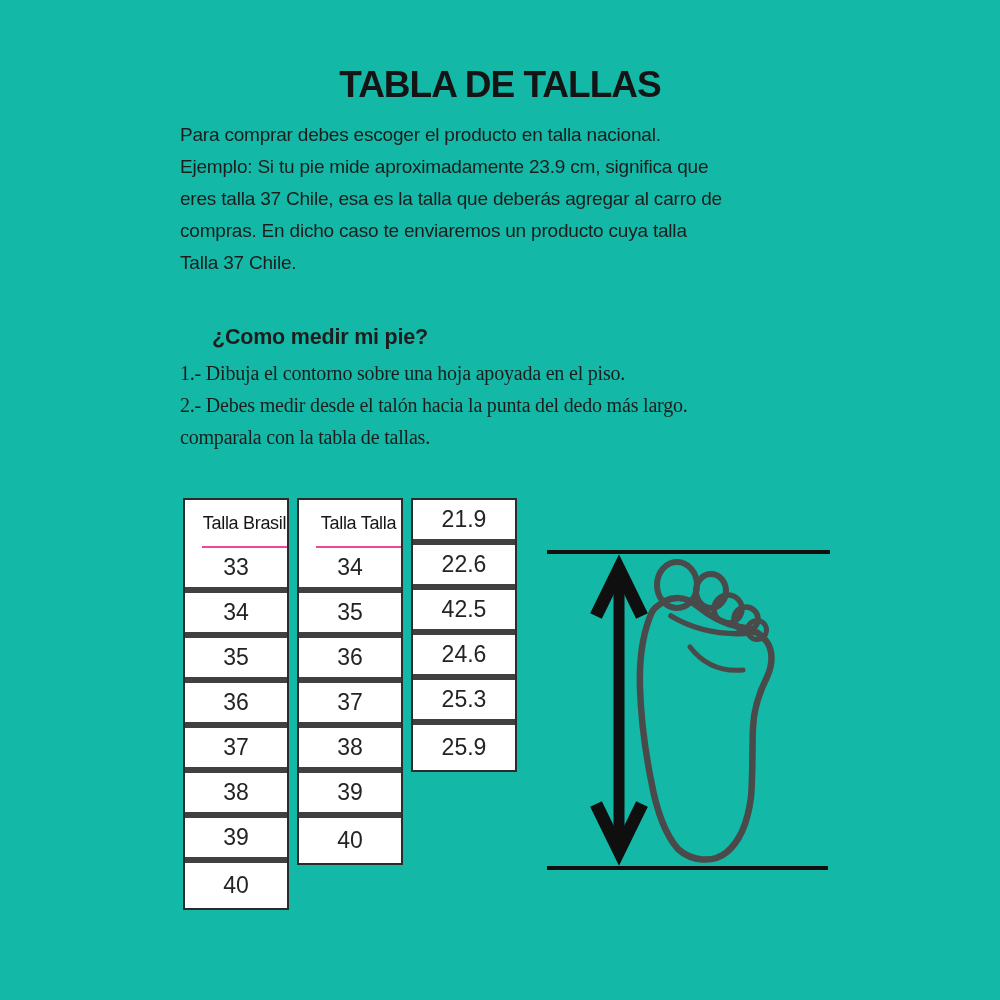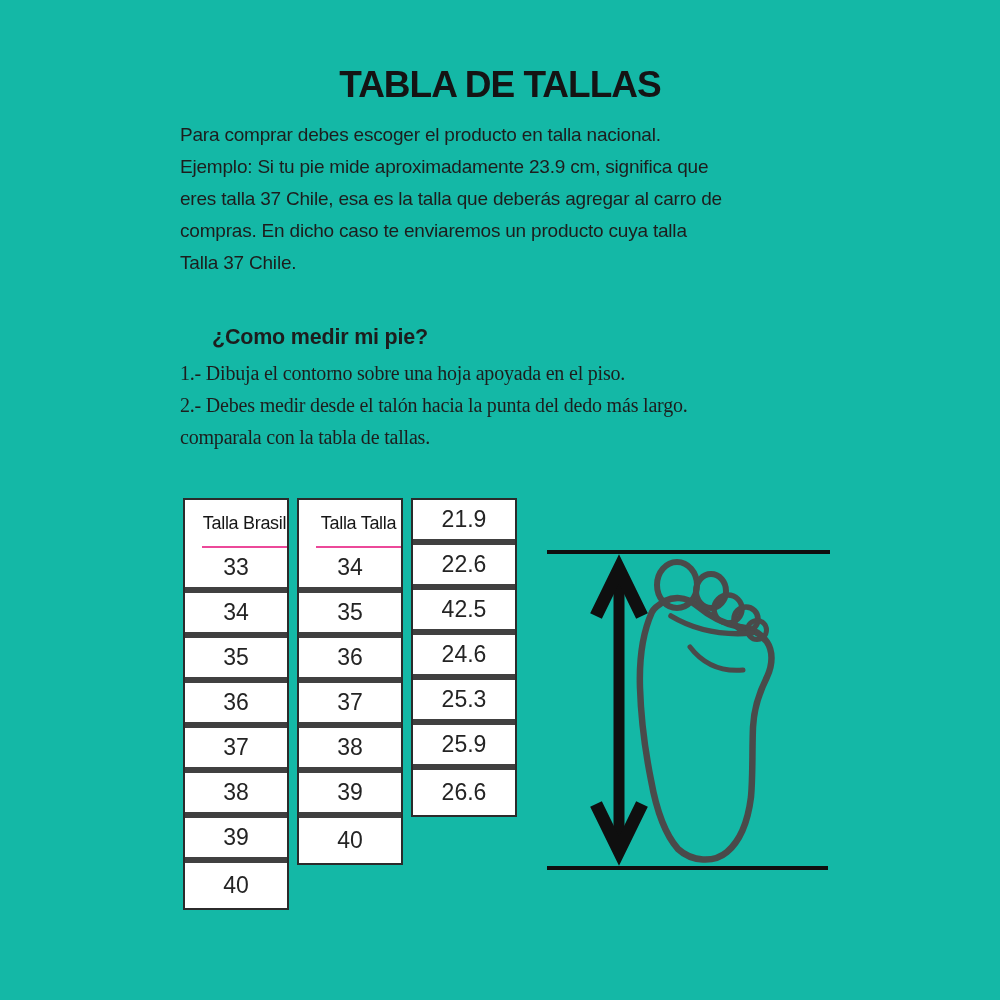--- a/index.html
+++ b/index.html
@@ -110,21 +110,20 @@
     <div class="cell">40</div>
   </div>
 
   <div class="size-col col-2">
     <div class="cell">21.9</div>
     <div class="cell">22.6</div>
     <div class="cell">42.5</div>
     <div class="cell">24.6</div>
     <div class="cell">25.3</div>
     <div class="cell">25.9</div>
-    <div class="cell">26.6</div>
   </div>
 
   <div class="diagram">
     <svg width="300" height="340" viewBox="0 0 300 340" xmlns="http://www.w3.org/2000/svg">
 
       <line x1="7" y1="12" x2="290" y2="12" stroke="#0f0f0f" stroke-width="4"></line>
       <line x1="7" y1="328" x2="288" y2="328" stroke="#0f0f0f" stroke-width="4"></line>
 
       <g stroke="#0f0f0f" fill="none">
         <line x1="79" y1="38" x2="79" y2="302" stroke-width="11"></line>

